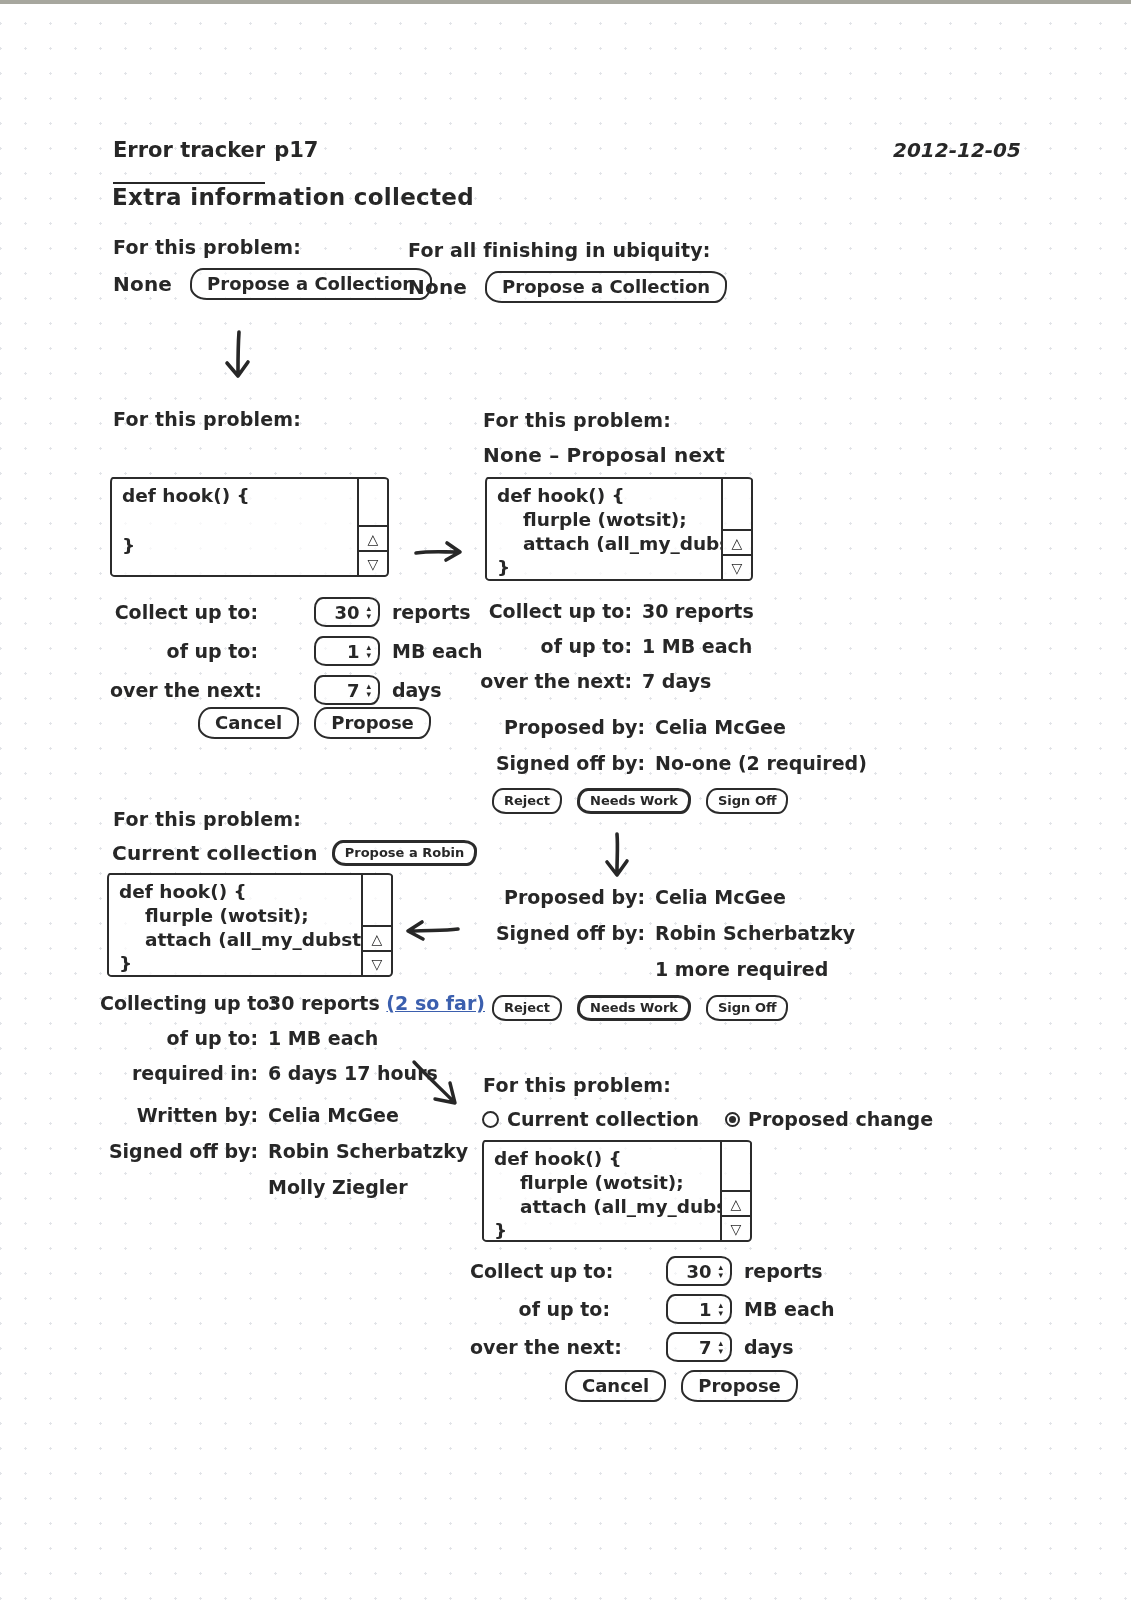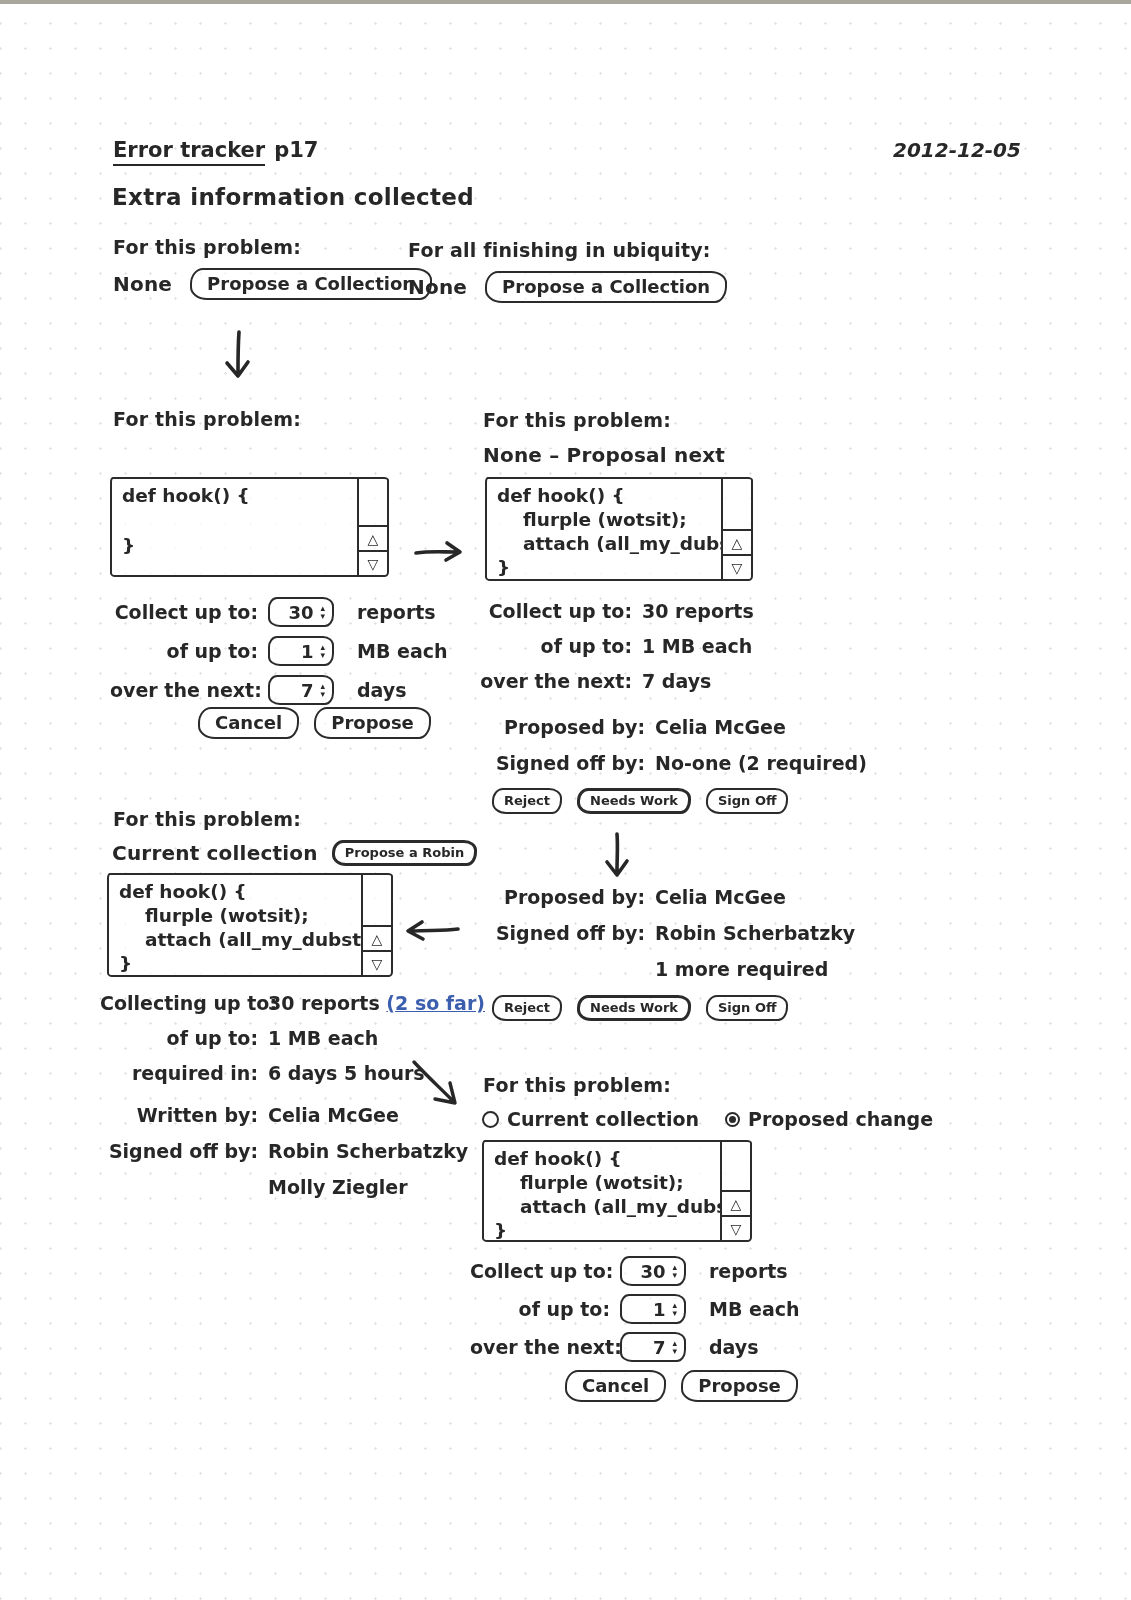--- a/index.html
+++ b/index.html
@@ -13,21 +13,21 @@
     font-family:"DejaVu Sans", sans-serif;
     color:#272727;
     font-weight:600;
   }
   .scan-edge { position:absolute; top:0; left:0; width:100%; height:4px; background:#8a8a7d; opacity:.75; }
 
   .abs { position:absolute; }
   .lbl { font-size:19px; letter-spacing:.2px; }
   .status { font-size:20px; letter-spacing:.2px; }
   .title { font-size:21px; }
-  .title .main { border-bottom:2.5px solid #272727; padding-bottom:2px;text-align:center; }
+  .title .main { border-bottom:2.5px solid #272727; padding-bottom:20px;text-align:center; }
   .title .suffix { margin-left:9px; }
   .heading { font-size:23px; font-weight:700; letter-spacing:.3px; }
   .date { font-size:20px; font-style:italic; }
 
   .btn {
     display:inline-flex; align-items:center; justify-content:center;
     border:2.6px solid #2b2b2b; background:rgba(255,255,255,.6);
     border-radius:13px 16px 12px 17px / 16px 12px 17px 13px;
     padding:3px 15px 4px; font-size:18px; font-weight:600; color:#272727;
     white-space:nowrap; cursor:pointer;
@@ -48,21 +48,21 @@
   .scrollbar { width:30px; border-left:2.6px solid #2b2b2b; display:flex; flex-direction:column; }
   .sb-space { flex:1; }
   .sb-btn {
     height:25px; border-top:2.6px solid #2b2b2b; display:flex;
     align-items:center; justify-content:center; font-size:14px; cursor:pointer;
   }
 
   .fgrid { display:grid; column-gap:10px; row-gap:9px; align-items:center; }
   .fgrid .flabel { text-align:right; font-size:19px; white-space:nowrap; }
   .fgrid .fval { font-size:19px; white-space:nowrap; }
-  .unitwrap { display:flex; align-items:center; gap:23px; }
+  .unitwrap { display:flex; align-items:center; gap:12px;margin-left:46px; }
 
   .stepper {
     display:inline-flex; align-items:center; justify-content:flex-end; gap:7px;
     width:66px; height:30px; padding:0 7px;
     border:2.6px solid #2b2b2b; border-radius:9px 11px 9px 12px / 11px 9px 12px 9px;
     background:rgba(255,255,255,.6); cursor:pointer;
   }
   .stepper .num { font-size:18px; font-weight:700; }
   .stepper .arrows { display:flex; flex-direction:column; font-size:9px; line-height:8px; }
 
@@ -264,21 +264,21 @@
   </div>
   <div class="abs fgrid" style="left:100px; top:992px; grid-template-columns:158px auto; row-gap:13px;">
     <div class="flabel">Collecting up to:</div>
     <div class="fval">
       <span>30 reports</span>
       <span class="link">(2 so far)</span>
     </div>
     <div class="flabel">of up to:</div>
     <div class="fval">1 MB each</div>
     <div class="flabel">required in:</div>
-    <div class="fval">6 days 5 hours</div>
+    <div class="fval">6 days 17 hours</div>
   </div>
   <div class="abs fgrid" style="left:100px; top:1104px; grid-template-columns:158px auto; row-gap:14px;">
     <div class="flabel">Written by:</div>
     <div class="fval">Celia McGee</div>
     <div class="flabel">Signed off by:</div>
     <div class="fval">Robin Scherbatzky</div>
     <div class="flabel"></div>
     <div class="fval">Molly Ziegler</div>
   </div>
 

